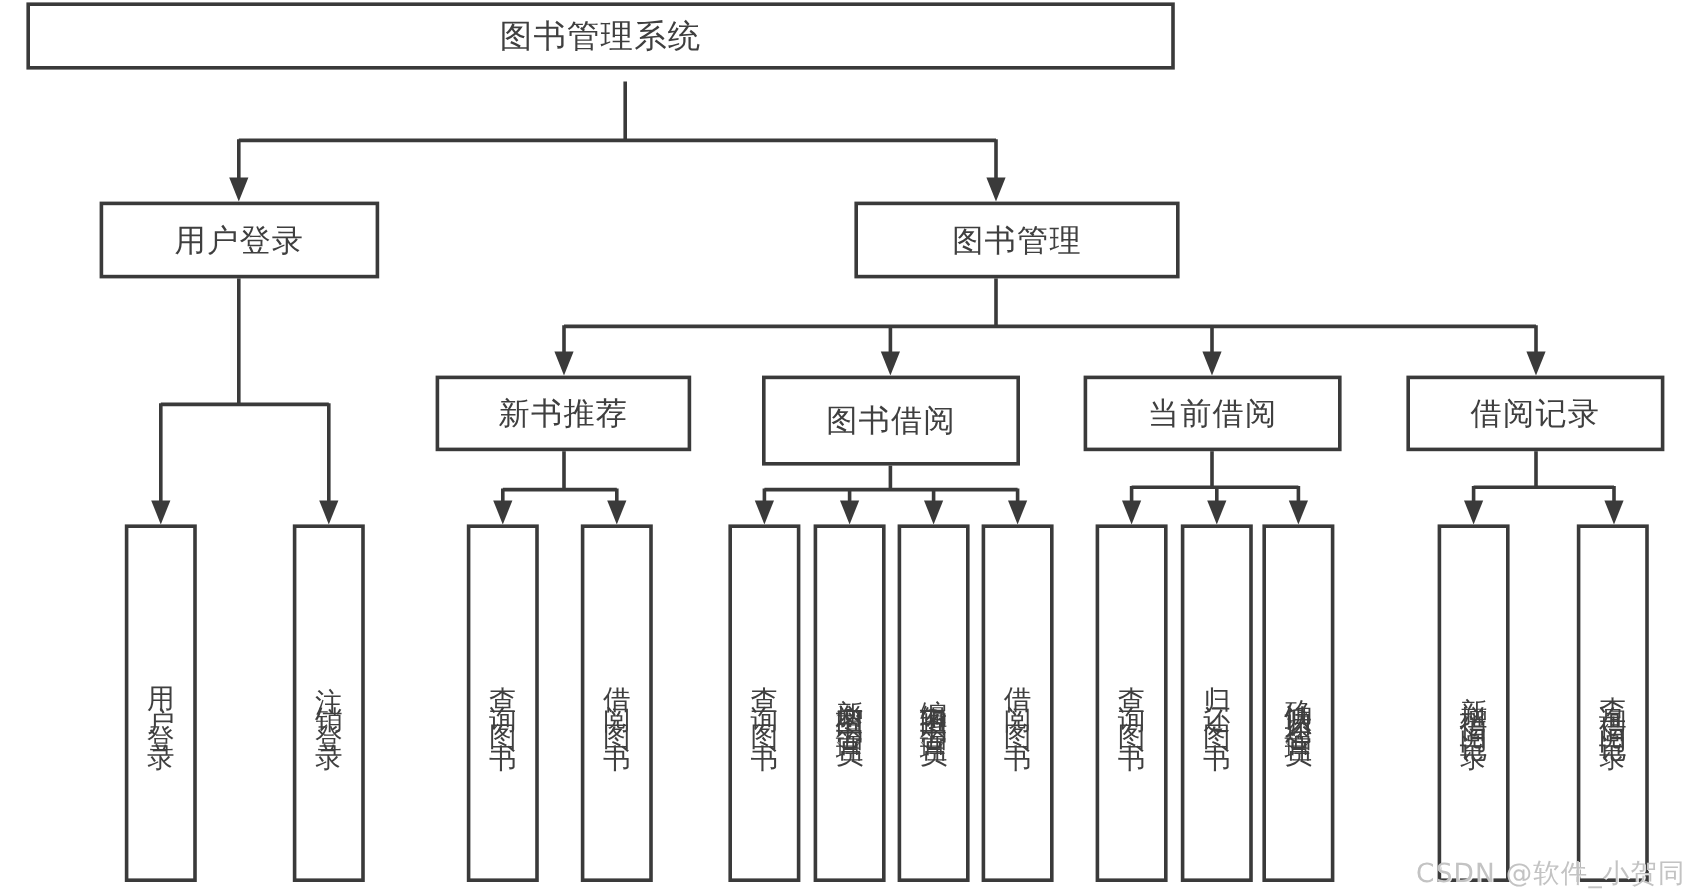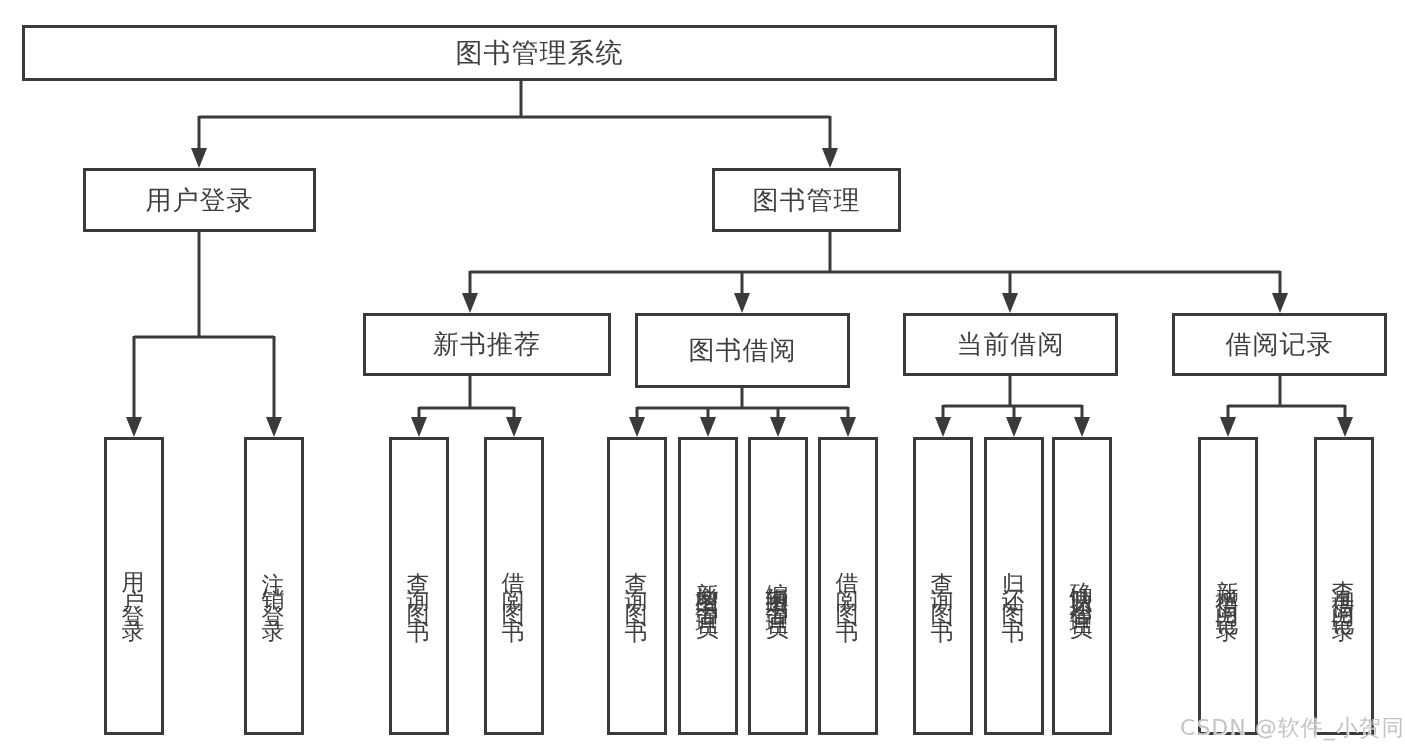--- a/index.html
+++ b/index.html
@@ -90,26 +90,26 @@
       <polygon points="770,417 786,417 778,437"></polygon>
       <polygon points="840,417 856,417 848,437"></polygon>
       <polygon points="935,417 951,417 943,437"></polygon>
       <polygon points="1006,417 1022,417 1014,437"></polygon>
       <polygon points="1074,417 1090,417 1082,437"></polygon>
       <polygon points="1220,417 1236,417 1228,437"></polygon>
       <polygon points="1337,417 1353,417 1345,437"></polygon>
     </g>
   </svg>
 
-  <div class="node h-node root-node" style="left:22px; top:25px; width:1035px; height:56px;">图书管理系统</div>
+  <div class="node h-node root-node" style="left:22px; top:2px; width:957px; height:56px;">图书管理系统</div>
 
   <div class="node h-node" style="left:83px; top:168px; width:233px; height:64px;">用户登录</div>
-  <div class="node h-node" style="left:712px; top:168px; width:189px; height:64px;">图书管理</div>
+  <div class="node h-node" style="left:712px; top:168px; width:271px; height:64px;">图书管理</div>
 
-  <div class="node h-node" style="left:363px; top:313px; width:248px; height:63px;">新书推荐</div>
+  <div class="node h-node" style="left:363px; top:313px; width:213px; height:63px;">新书推荐</div>
   <div class="node h-node" style="left:635px; top:313px; width:215px; height:75px;">图书借阅</div>
   <div class="node h-node" style="left:903px; top:313px; width:215px; height:63px;">当前借阅</div>
   <div class="node h-node" style="left:1172px; top:313px; width:215px; height:63px;">借阅记录</div>
 
   <div class="node v-node vs-4" style="left:104px; top:437px; width:60px; height:298px;">
     <span>用户登录</span>
   </div>
   <div class="node v-node vs-4" style="left:244px; top:437px; width:60px; height:298px;">
     <span>注销登录</span>
   </div>

